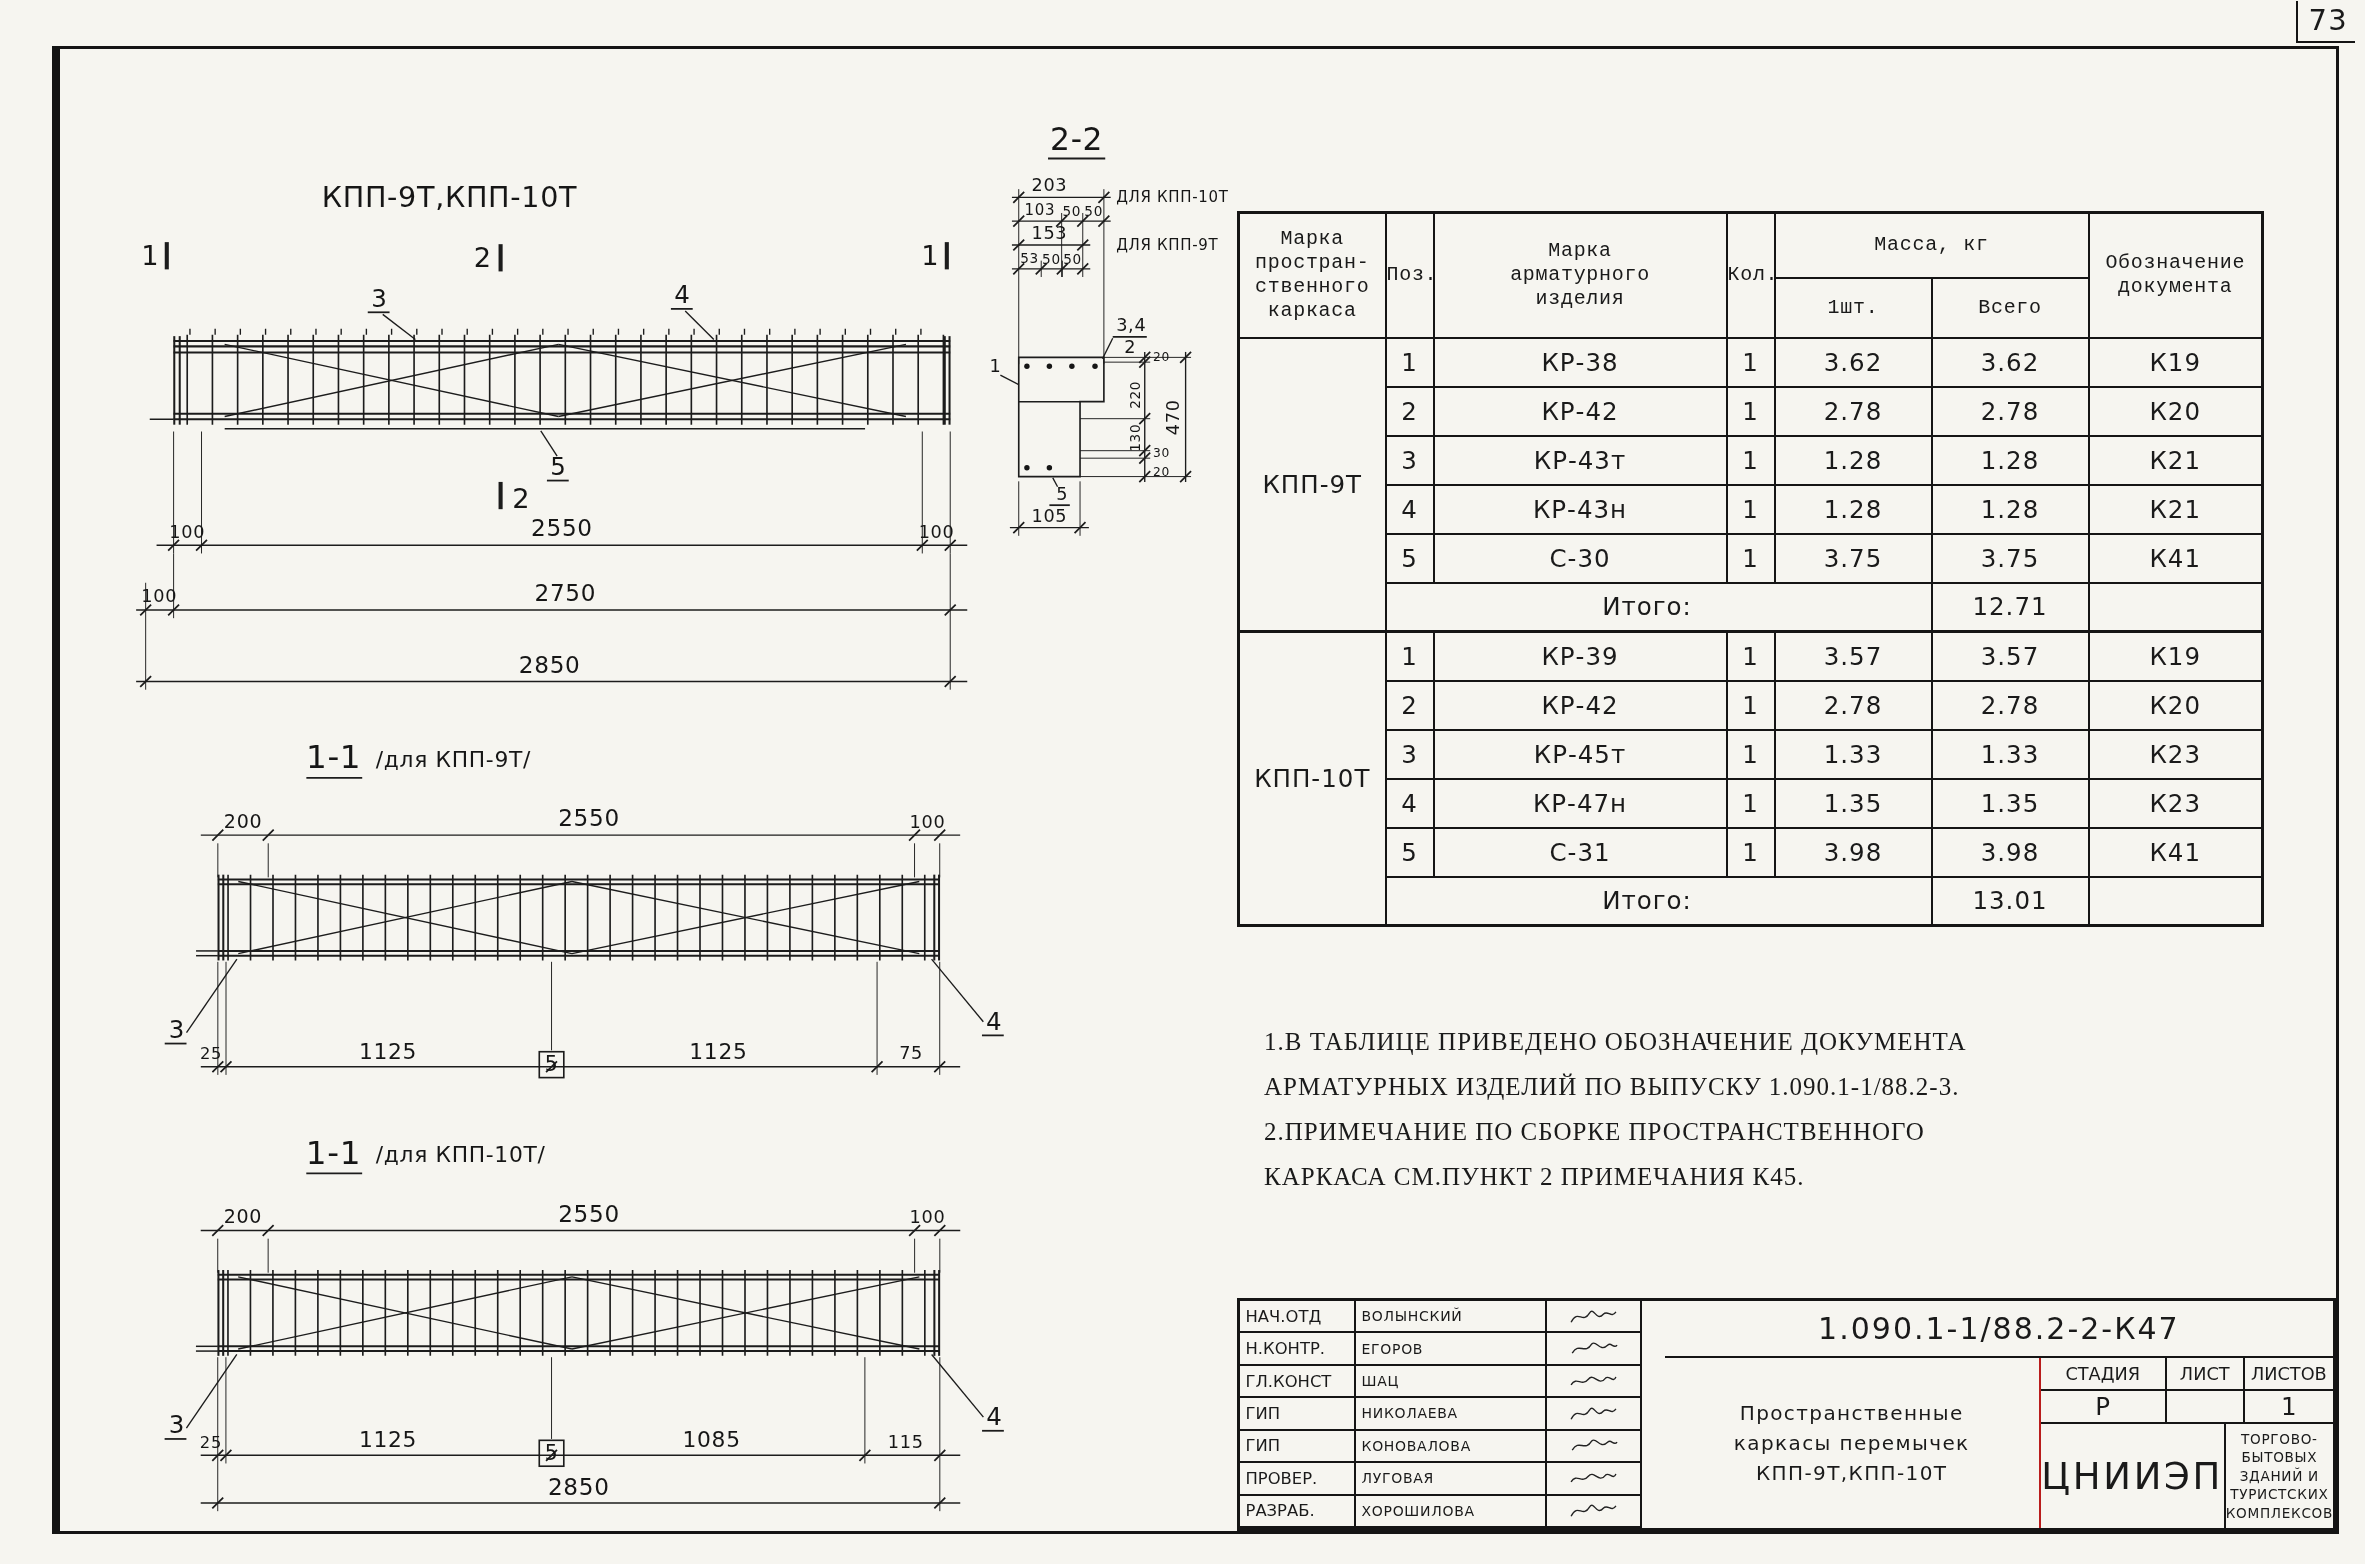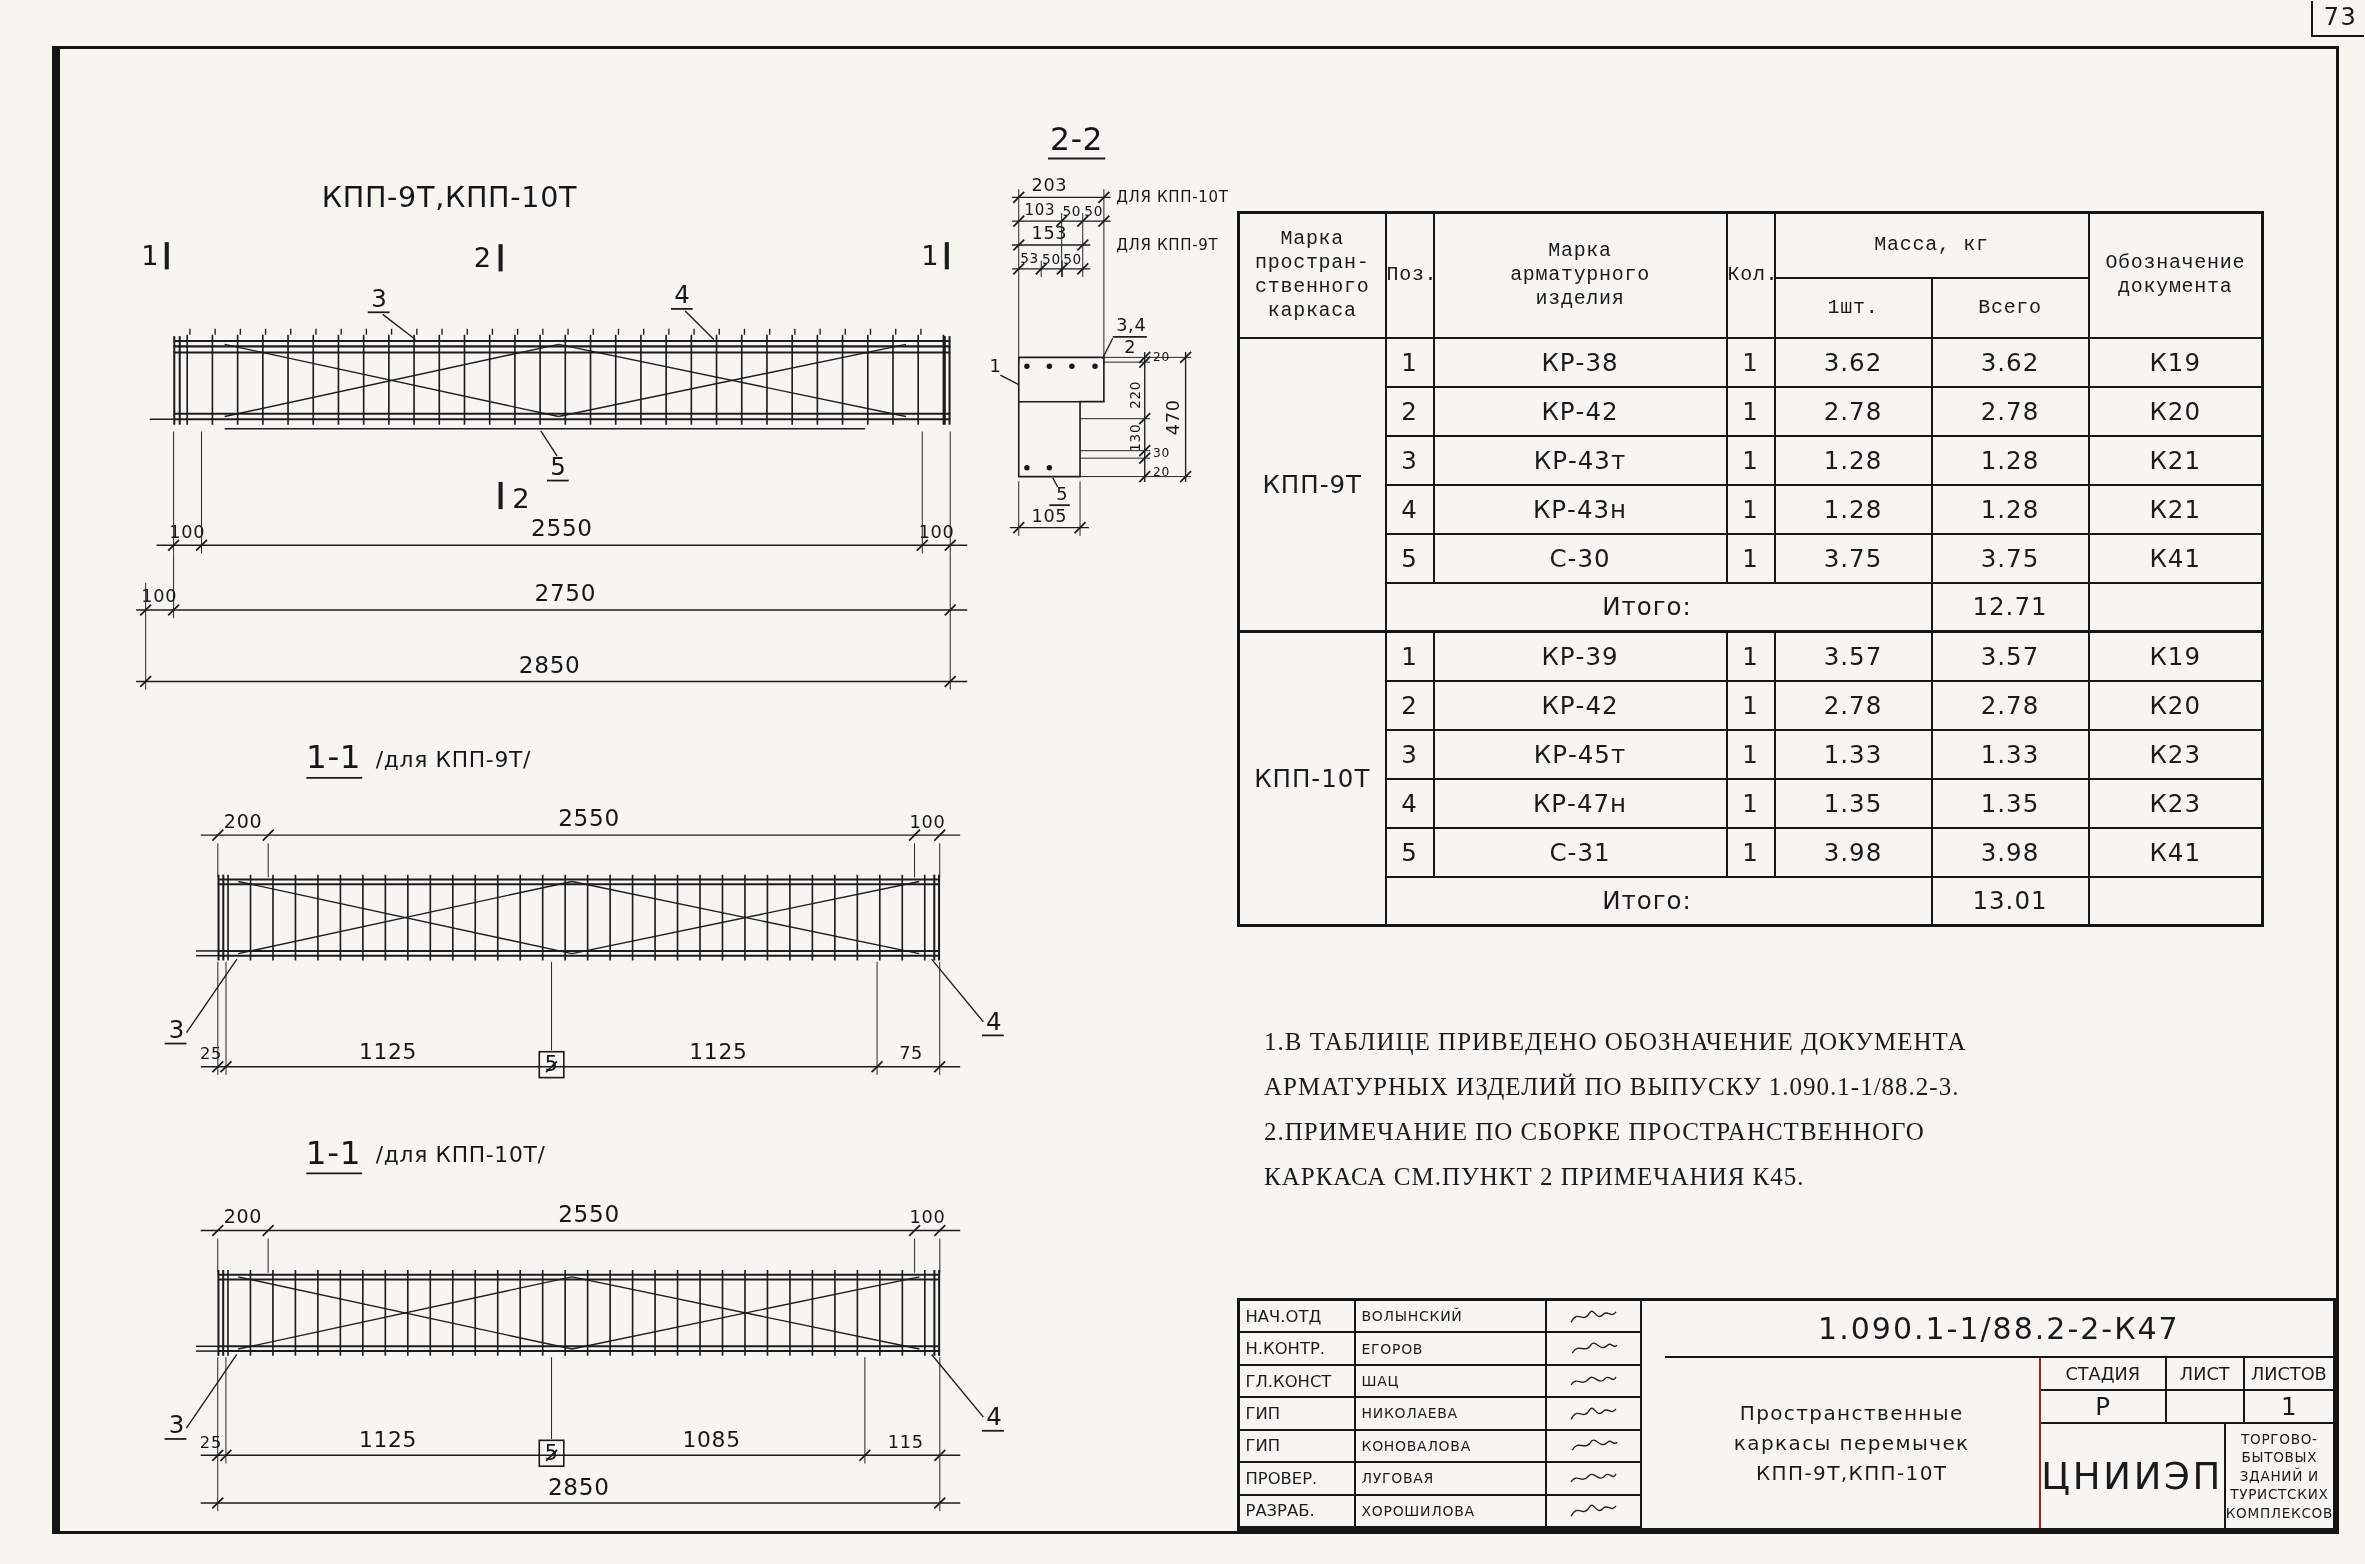--- a/index.html
+++ b/index.html
@@ -3,23 +3,23 @@
 <meta charset="utf-8">
 <style>
   * { margin:0; padding:0; box-sizing:border-box; }
   html,body { width:2366px; height:1564px; }
   body { position:relative; background:#f6f5f0; font-family:"DejaVu Sans",sans-serif; color:#1a1a1a; overflow:hidden; }
   .abs { position:absolute; }
 
   
   .frame { position:absolute; left:52px; top:46px; width:2287px; height:1488px;
            border:3.4px solid #141414; border-left-width:8.9px; }
-  .page-num { position:absolute; top:1.4px; right:2px; padding:1.4px 6.8px 4.1px 11px;
+  .page-num { position:absolute; top:1.4px; right:11px; padding:1.4px 6.8px 4.1px 11px;
               border-left:2.7px solid #141414; border-bottom:2.7px solid #141414;
-              font-size:24px; letter-spacing:1.4px; }
+              font-size:29px; letter-spacing:1.4px; }
 
   
   svg { overflow:visible; }
   svg text { font-family:"DejaVu Sans",sans-serif; fill:#161616; letter-spacing:1px; }
   svg line, svg path, svg rect { stroke:#1c1c1c; fill:none; }
   .bar line { stroke-width:3; }
   .bar .stir { stroke-width:2.4; }
   .bar .stir2 { stroke-width:2; }
   .bar .diag { stroke-width:2; }
   .bar .thin { stroke-width:2.2; }

